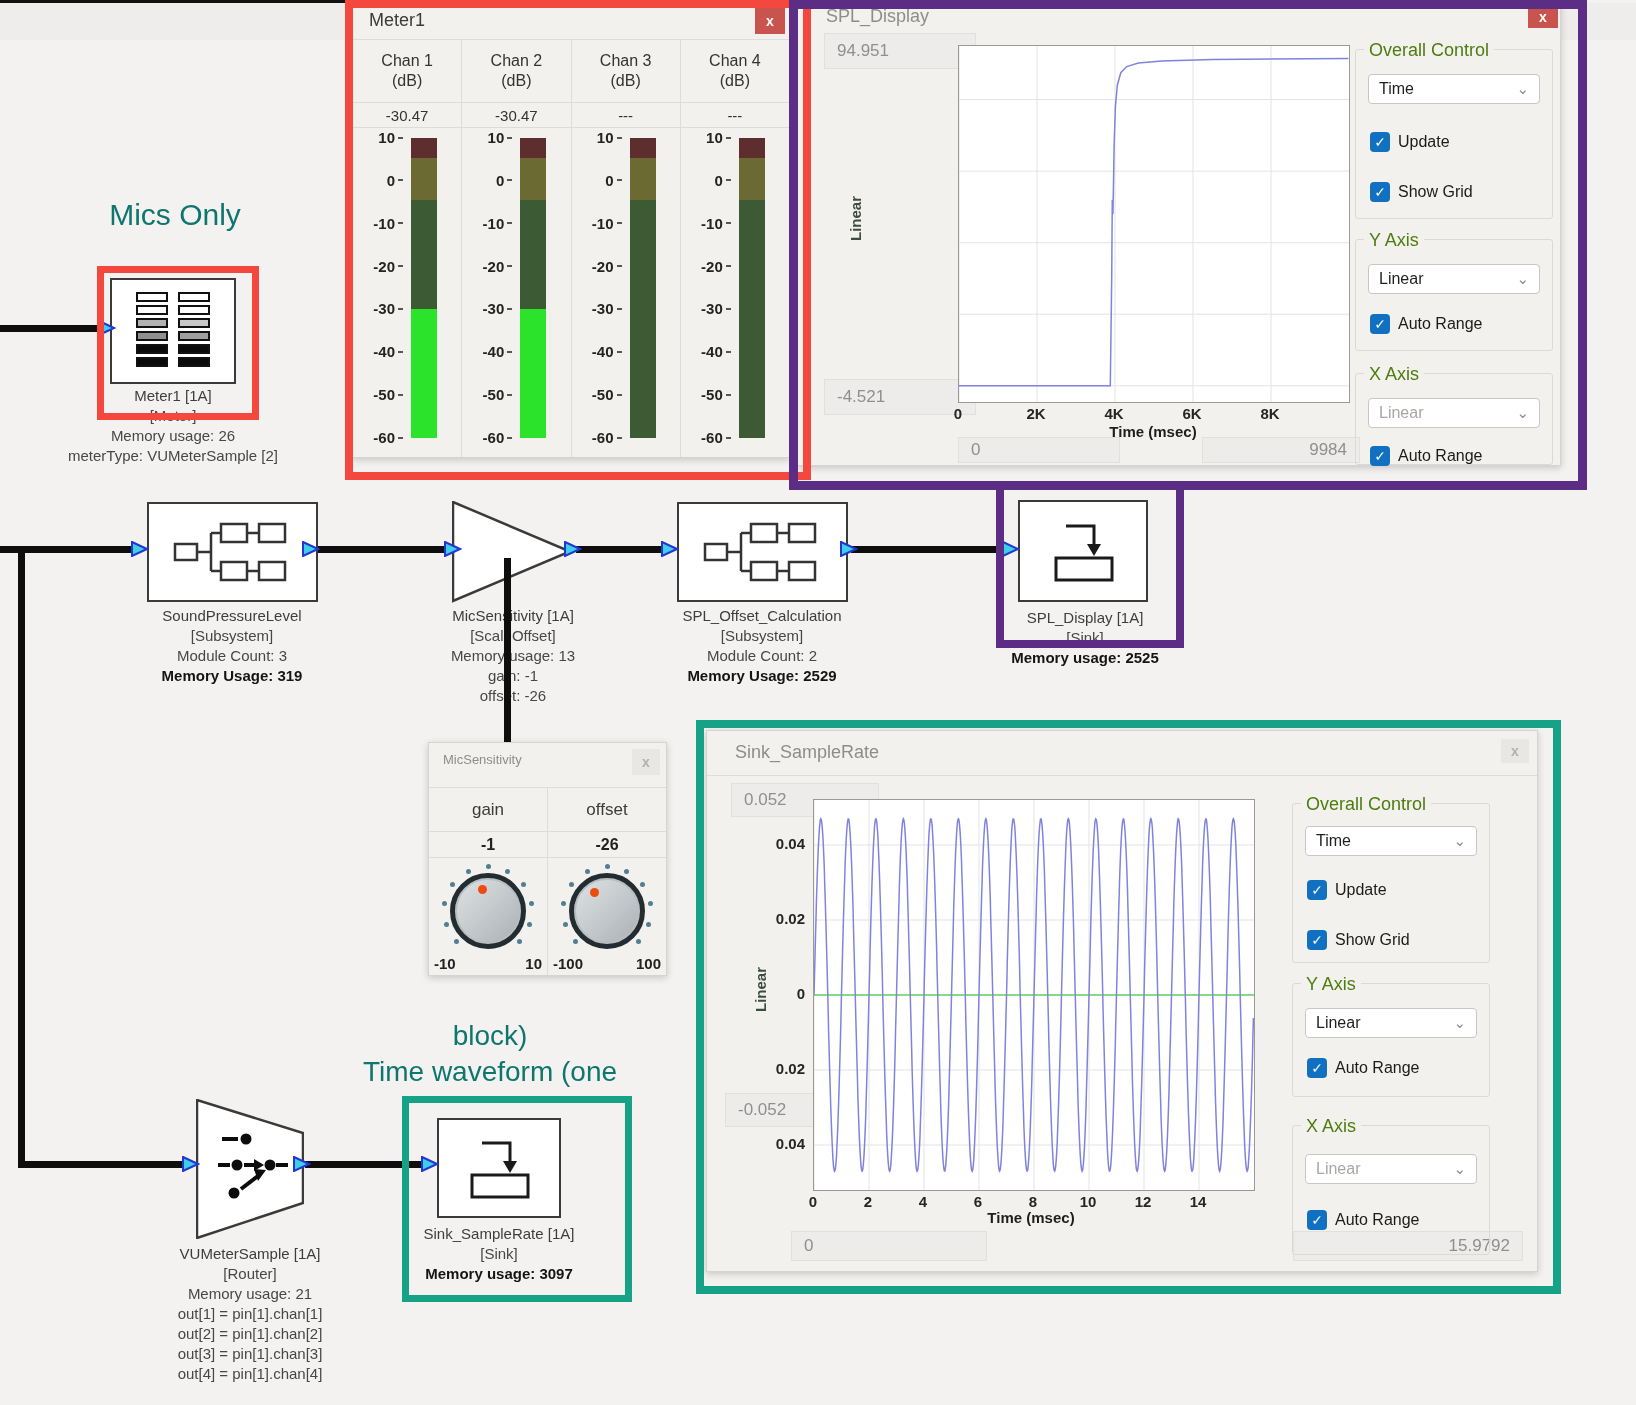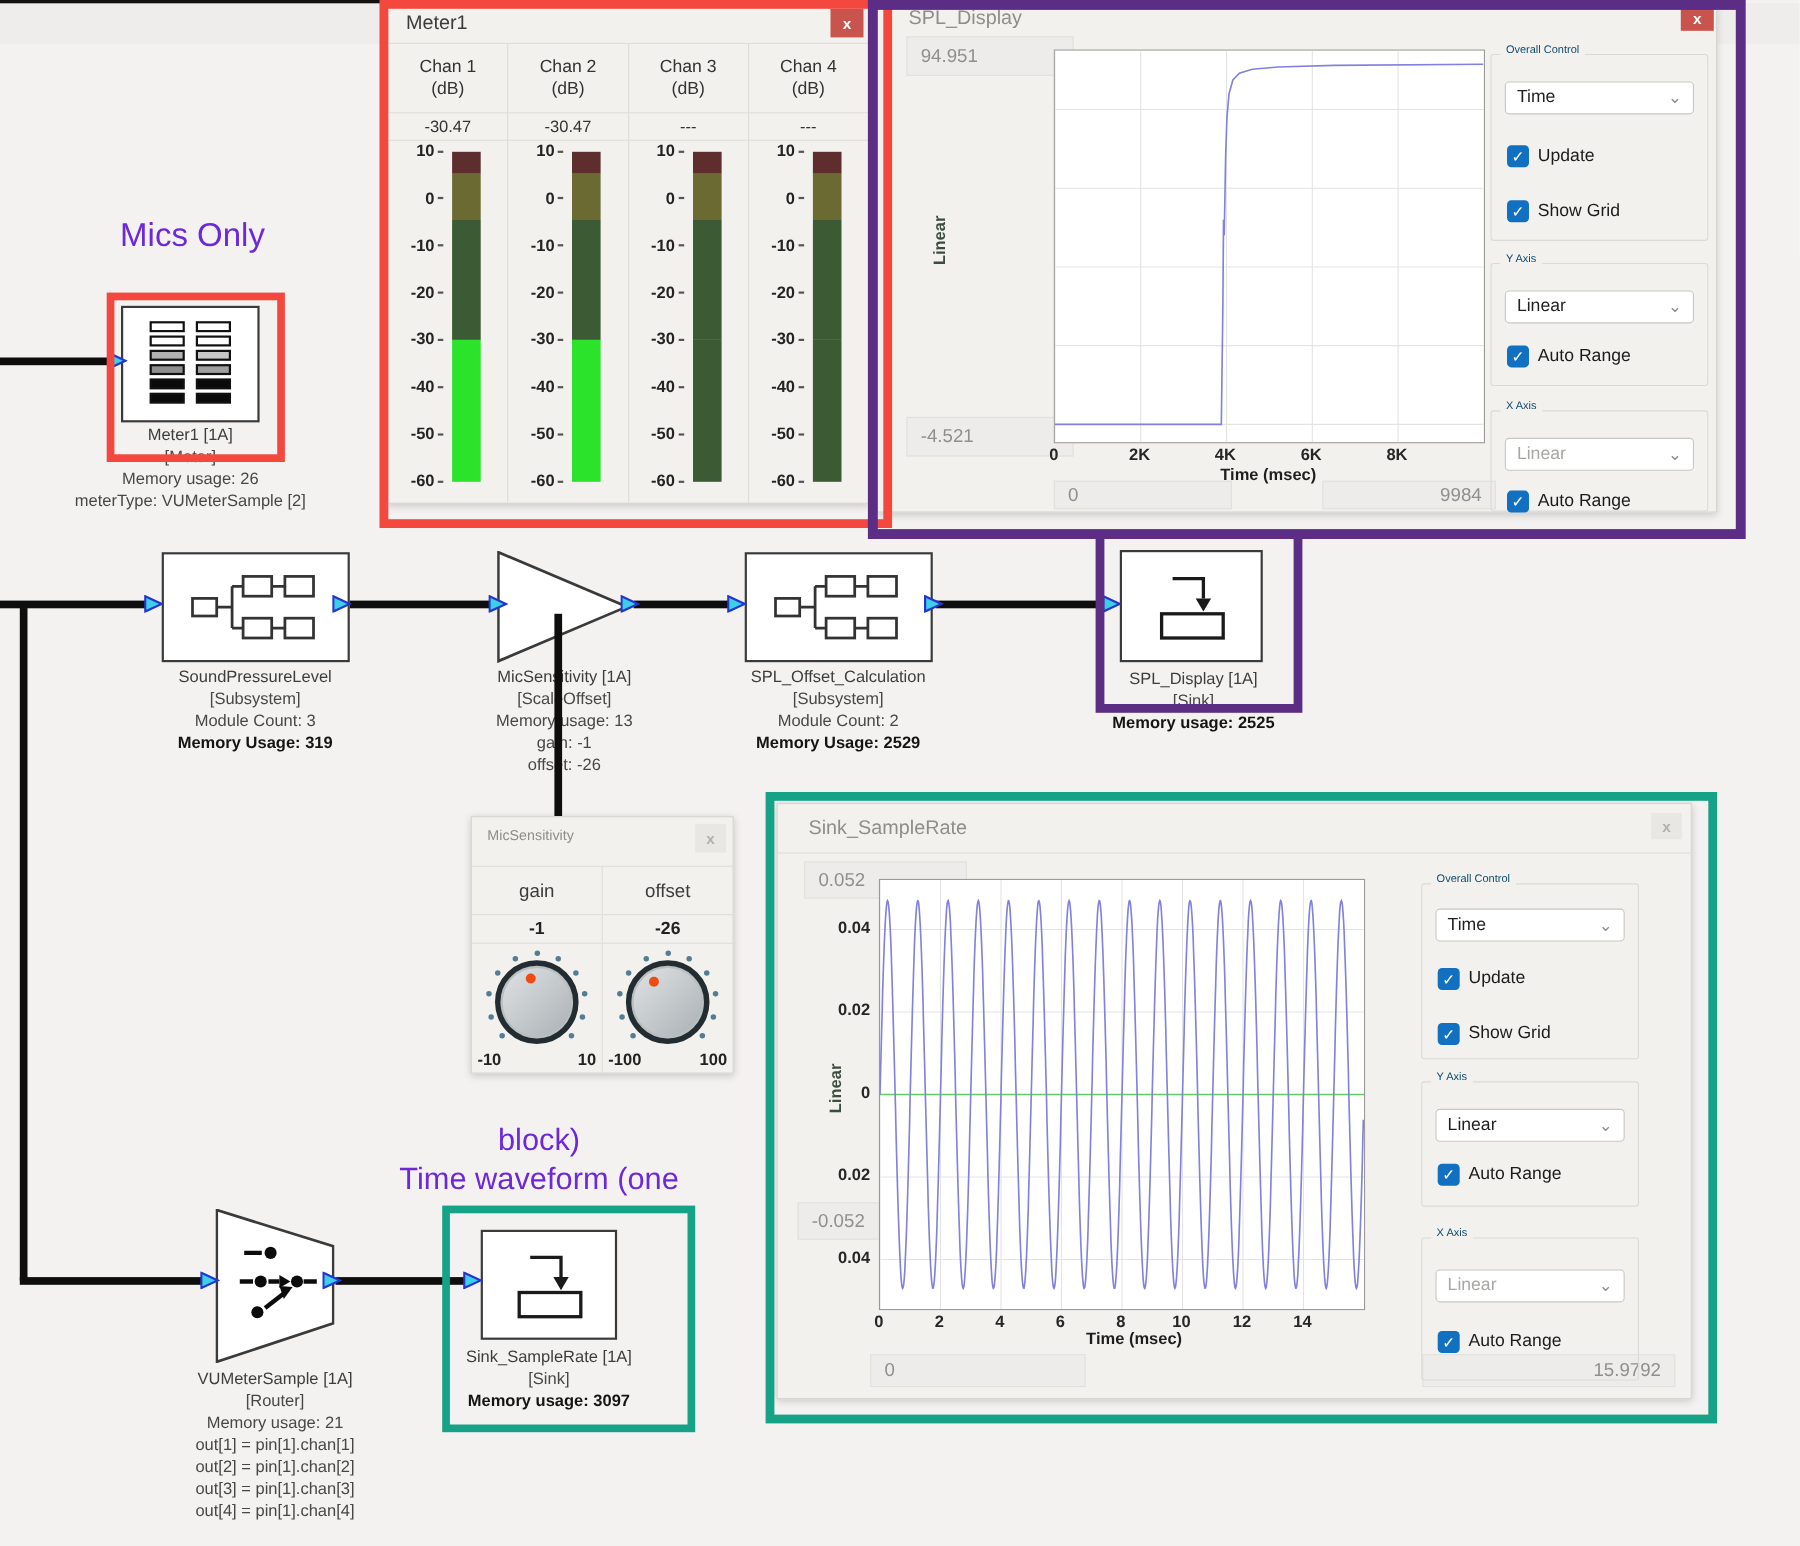--- a/index.html
+++ b/index.html
@@ -6,21 +6,21 @@
   .canvas{position:relative;width:1636px;height:1405px;background:#f3f2f0;font-family:"Liberation Sans",sans-serif;overflow:hidden}
   .top-strip{position:absolute;left:0;top:3px;width:1636px;height:37px;background:#eeedeb;z-index:1}
   .top-line{position:absolute;left:0;top:0;width:1058px;height:3px;z-index:3}
   .wire{position:absolute;background:#0e0e0e;z-index:2}
   .parrow{position:absolute;z-index:6}
   .blk{position:absolute;background:#fff;border:2px solid #3a3a3a;z-index:5;display:flex;align-items:center;justify-content:center}
   .blkshape{position:absolute;z-index:5}
   .blk-label{position:absolute;text-align:center;font-size:15px;line-height:20px;color:#474747;z-index:6;white-space:nowrap}
   .blk-label .bold{font-weight:700;color:#141414}
   .blk-label .first{color:#3d3d3d}
-  .blue-note{position:absolute;color:#6d28d9;z-index:6;text-align:center}
+  .blue-note{position:absolute;color:#0f766e;z-index:6;text-align:center}
   .window{position:absolute;background:#f2f1ee;border:1px solid #d6d4d0;box-shadow:0 2px 7px rgba(0,0,0,.18);z-index:10}
   .win-title{position:absolute;font-size:18px;color:#8f8d8a;z-index:2}
   .win-title.dark{color:#3b3b3b}
   .titlebar-line{position:absolute;left:0;right:0;height:0;border-bottom:1px solid #dfddda}
   .win-close{position:absolute;display:flex;align-items:center;justify-content:center;font-size:14px;font-weight:700;cursor:pointer;z-index:3}
   .win-close.red{background:#c9544d;color:#fff}
   .win-close.gray{background:#e9e7e3;color:#b3b1ad}
   .hl{position:absolute;z-index:40;pointer-events:none}
   
   .mrow{position:absolute;top:36px;left:0;right:0;bottom:0;display:flex;border-top:1px solid #dfddda}
@@ -39,21 +39,21 @@
   .readout.right{justify-content:flex-end}
   .ylabel{position:absolute;width:90px;font-size:15px;font-weight:700;color:#3d4d3d;transform:rotate(-90deg);white-space:nowrap;text-align:center}
   .plot{position:absolute}
   .plot-svg{background:#fff;border:1px solid #9a9998}
   .yticks{position:absolute;left:-50px;top:0;width:46px;height:100%}
   .yticks span{position:absolute;right:4px;width:42px;text-align:right;font-size:15px;font-weight:700;color:#262626}
   .xticks{position:absolute;left:0;width:100%}
   .xticks span{position:absolute;top:0;width:44px;text-align:center;font-size:15px;font-weight:700;color:#262626}
   .xlabel{position:absolute;font-size:15px;font-weight:700;color:#1e1e1e;text-align:center;width:200px}
   .panel-group{position:absolute;border:1px solid #dcdad6;border-radius:3px}
-  .gtitle{position:absolute;top:-10px;left:8px;background:#f2f1ee;padding:0 5px;font-size:10px;color:#0c4a6e;white-space:nowrap}
+  .gtitle{position:absolute;top:-10px;left:8px;background:#f2f1ee;padding:0 5px;font-size:18px;color:#4d7c0f;white-space:nowrap}
   .dd{position:absolute;left:12px;width:172px;height:30px;background:#fff;border:1px solid #c9c7c4;border-radius:4px;display:flex;align-items:center;justify-content:space-between;padding:0 10px;font-size:16px;color:#1f1f1f;box-sizing:border-box}
   .dd .chev{color:#8a8a8a;font-size:15px}
   .dd.disabled{color:#a9a7a4}
   .cbrow{position:absolute;left:14px;display:flex;align-items:center;gap:8px;font-size:16px;color:#1b1b1b;white-space:nowrap}
   .cb{width:20px;height:20px;background:#1170c0;border-radius:4px;color:#fff;font-size:14px;display:flex;align-items:center;justify-content:center;flex:none}
   
   .kcols{position:absolute;top:44px;left:0;right:0;bottom:0;display:flex;border-top:1px solid #dfddda}
   .kcol{flex:1;border-right:1px solid #dedcd8;display:flex;flex-direction:column}
   .kcol:last-child{border-right:none}
   .kname{width:100%;height:44px;border-bottom:1px solid #dedcd8;display:flex;align-items:center;justify-content:center;font-size:17px;color:#3b3b3b;box-sizing:border-box}
@@ -599,21 +599,21 @@
 
   <div class="window" style="left:706px;top:730px;width:830px;height:540px">
     <div class="win-title" style="left:28px;top:11px">Sink_SampleRate</div>
     <div class="win-close gray" style="right:8px;top:8px;width:28px;height:24px">
         <span>x</span>
       </div>
     <div class="titlebar-line" style="top:44px"></div>
     <div class="readout" style="left:24px;top:52px;width:122px;height:32px">0.052</div>
     <div class="ylabel" style="left:8px;top:250px">Linear</div>
     <div class="readout" style="left:18px;top:362px;width:128px;height:32px">-0.052</div>
-    <div class="plot" style="left:92px;top:68px;width:421px;height:390px">
+    <div class="plot" style="left:106px;top:68px;width:421px;height:390px">
       <div class="plot-svg" style="width:440px;height:390px"><svg width="440" height="390" viewBox="0 0 440 390">
             <line x1="0.0" y1="0" x2="0.0" y2="390" stroke="#e3e3e3"></line>
             <line x1="55.0" y1="0" x2="55.0" y2="390" stroke="#e3e3e3"></line>
             <line x1="110.0" y1="0" x2="110.0" y2="390" stroke="#e3e3e3"></line>
             <line x1="165.0" y1="0" x2="165.0" y2="390" stroke="#e3e3e3"></line>
             <line x1="220.0" y1="0" x2="220.0" y2="390" stroke="#e3e3e3"></line>
             <line x1="275.0" y1="0" x2="275.0" y2="390" stroke="#e3e3e3"></line>
             <line x1="330.0" y1="0" x2="330.0" y2="390" stroke="#e3e3e3"></line>
             <line x1="385.0" y1="0" x2="385.0" y2="390" stroke="#e3e3e3"></line>
             <line x1="0" y1="45.0" x2="440" y2="45.0" stroke="#e3e3e3"></line>

